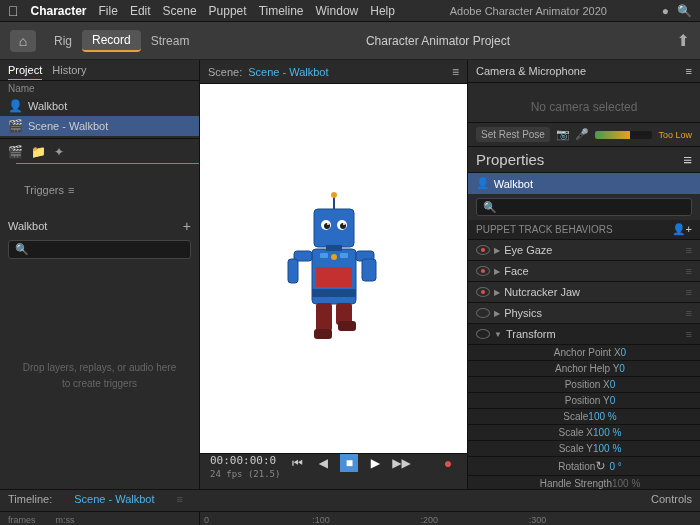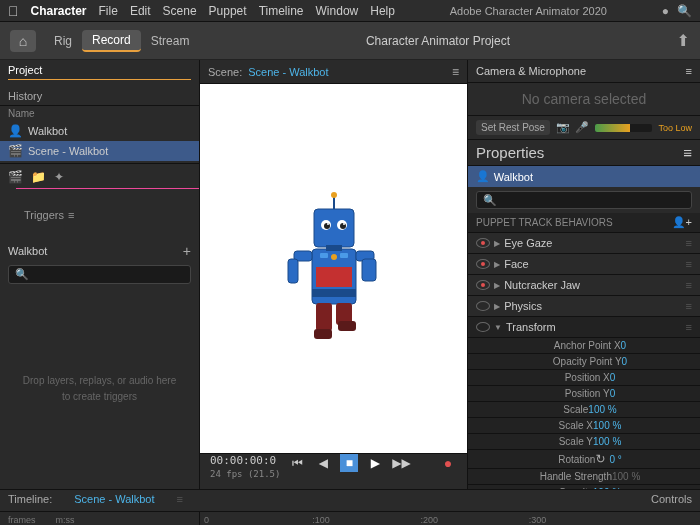--- a/index.html
+++ b/index.html
@@ -116,21 +116,20 @@
       flex-direction: column;
       flex-shrink: 0;
     }
 
     .panel-tabs {
       display: flex;
       background: #2a2a2a;
       border-bottom: 1px solid #111;
       padding: 4px 8px 0;
       gap: 10px;
-      flex-direction: column;
     }
     .panel-tab {
       font-size: 11px;
       color: #aaa;
       padding-bottom: 3px;
       cursor: pointer;
     }
     .panel-tab.active {
       color: #fff;
       border-bottom: 1px solid #e8a03e;
@@ -334,22 +333,23 @@
       justify-content: space-between;
       padding: 5px 8px;
       border-bottom: 1px solid #111;
       font-size: 11px;
       color: #ccc;
     }
 
     .no-camera {
       padding: 8px;
       text-align: center;
-      font-size: 14px;
+      font-size: 12px;
       color: #666;
+      margin-top: 9px;
     }
 
     .set-rest-pose {
       display: flex;
       align-items: center;
       gap: 6px;
       padding: 4px 8px;
       border-top: 1px solid #111;
       border-bottom: 1px solid #111;
     }
@@ -798,21 +798,21 @@
         <div class="behavior-eye"></div>
         <span class="behavior-chevron">▼</span>
         <span class="transform-label">Transform</span>
         <span class="behavior-menu">≡</span>
       </div>
       <div class="transform-prop">
         <span class="prop-name">Anchor Point X</span>
         <span class="prop-value">0</span>
       </div>
       <div class="transform-prop">
-        <span class="prop-name">Opacity Point Y</span>
+        <span class="prop-name">Anchor Help Y</span>
         <span class="prop-value">0</span>
       </div>
       <div class="transform-prop">
         <span class="prop-name">Position X</span>
         <span class="prop-value">0</span>
       </div>
       <div class="transform-prop">
         <span class="prop-name">Position Y</span>
         <span class="prop-value">0</span>
       </div>

